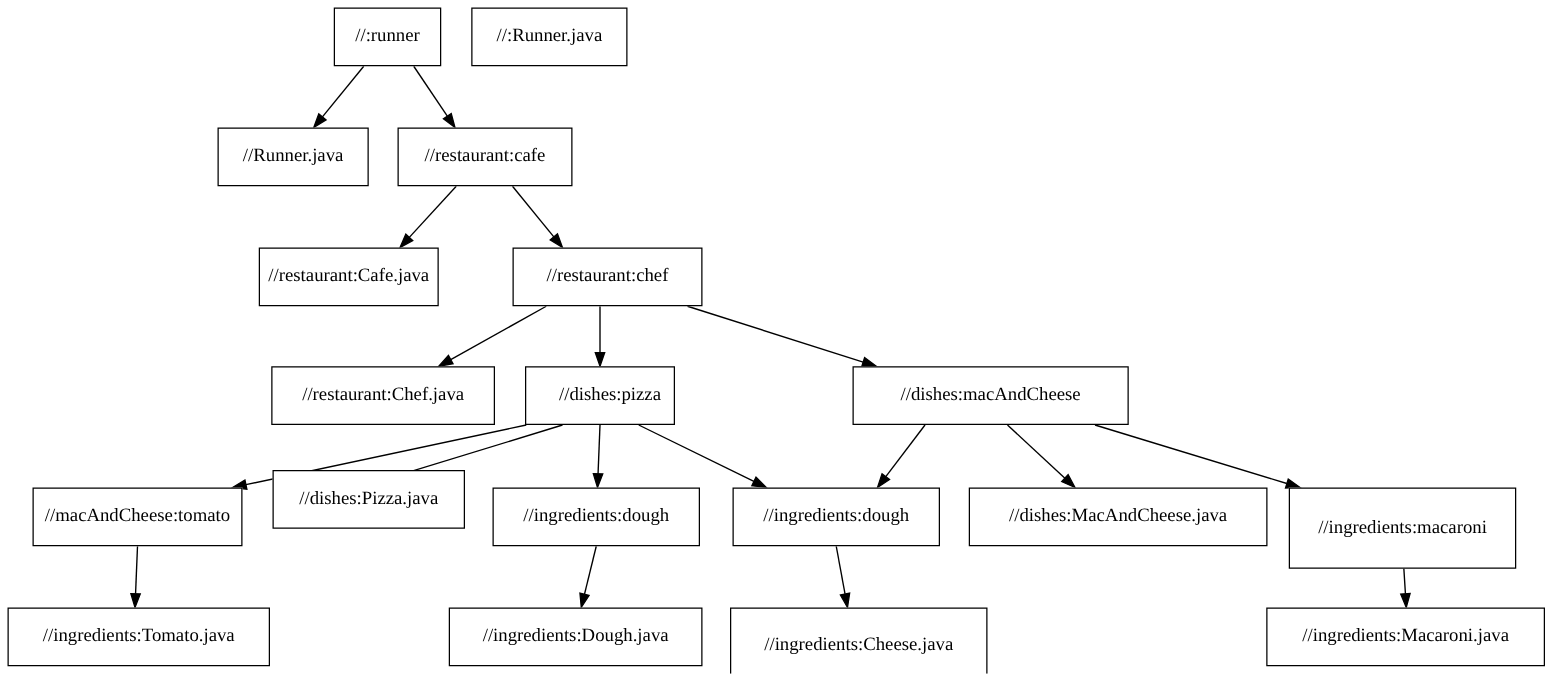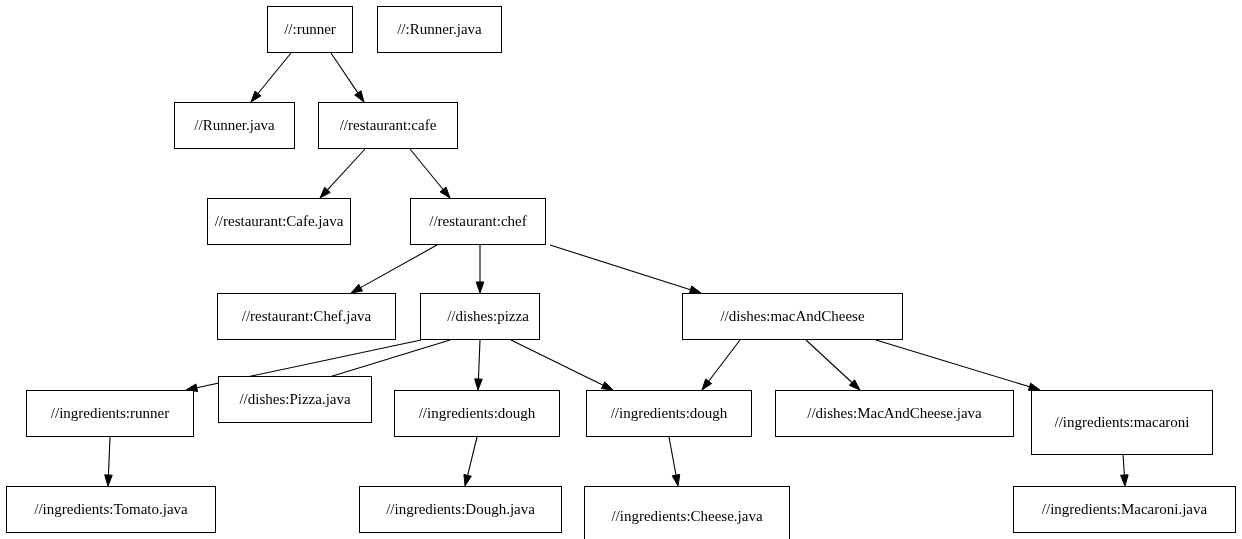--- a/index.html
+++ b/index.html
@@ -101,34 +101,34 @@
       </div>
       <div class="node" style="left: 174px; top: 102px; width: 121px; height: 47px; border-color: rgb(0, 0, 0); background: rgb(255, 255, 255);">
         <span style="color: rgb(0, 0, 0);">//Runner.java</span>
       </div>
       <div class="node" style="left: 318px; top: 102px; width: 140px; height: 47px; border-color: rgb(0, 0, 0); background: rgb(255, 255, 255); justify-content: center;">
         <span style="color: rgb(0, 0, 0);">//restaurant:cafe</span>
       </div>
       <div class="node" style="left: 207px; top: 198px; width: 144px; height: 47px; border-color: rgb(0, 0, 0); background: rgb(255, 255, 255);">
         <span style="color: rgb(0, 0, 0);">//restaurant:Cafe.java</span>
       </div>
-      <div class="node" style="left: 410px; top: 198px; width: 136px; height: 47px; border-color: rgb(0, 0, 0); background: rgb(255, 255, 255);">
+      <div class="node" style="left: 410px; top: 198px; width: 152px; height: 47px; border-color: rgb(0, 0, 0); background: rgb(255, 255, 255);">
         <span style="color: rgb(0, 0, 0);">//restaurant:chef</span>
       </div>
       <div class="node" style="left: 217px; top: 293px; width: 179px; height: 47px; border-color: rgb(0, 0, 0); background: rgb(255, 255, 255);">
         <span style="color: rgb(0, 0, 0);">//restaurant:Chef.java</span>
       </div>
       <div class="node" style="left: 420px; top: 293px; width: 120px; height: 47px; border-color: rgb(0, 0, 0); background: rgb(255, 255, 255);">
         <span style="color: rgb(0, 0, 0); margin-left: 16px;">//dishes:pizza</span>
       </div>
       <div class="node" style="left: 682px; top: 293px; width: 221px; height: 47px; border-color: rgb(0, 0, 0); background: rgb(255, 255, 255);">
         <span style="color: rgb(0, 0, 0);">//dishes:macAndCheese</span>
       </div>
       <div class="node" style="left: 26px; top: 390px; width: 168px; height: 47px; border-color: rgb(0, 0, 0); background: rgb(255, 255, 255);">
-        <span style="color: rgb(0, 0, 0);">//ingredients:runner</span>
+        <span style="color: rgb(0, 0, 0);">//macAndCheese:tomato</span>
       </div>
       <div class="node" style="left: 218px; top: 376px; width: 154px; height: 47px; border-color: rgb(0, 0, 0); background: rgb(255, 255, 255);">
         <span style="color: rgb(0, 0, 0);">//dishes:Pizza.java</span>
       </div>
       <div class="node" style="left: 394px; top: 390px; width: 166px; height: 47px; border-color: rgb(0, 0, 0); background: rgb(255, 255, 255);">
         <span style="color: rgb(0, 0, 0);">//ingredients:dough</span>
       </div>
       <div class="node" style="left: 586px; top: 390px; width: 166px; height: 47px; border-color: rgb(0, 0, 0); background: rgb(255, 255, 255);">
         <span style="color: rgb(0, 0, 0);">//ingredients:dough</span>
       </div>

